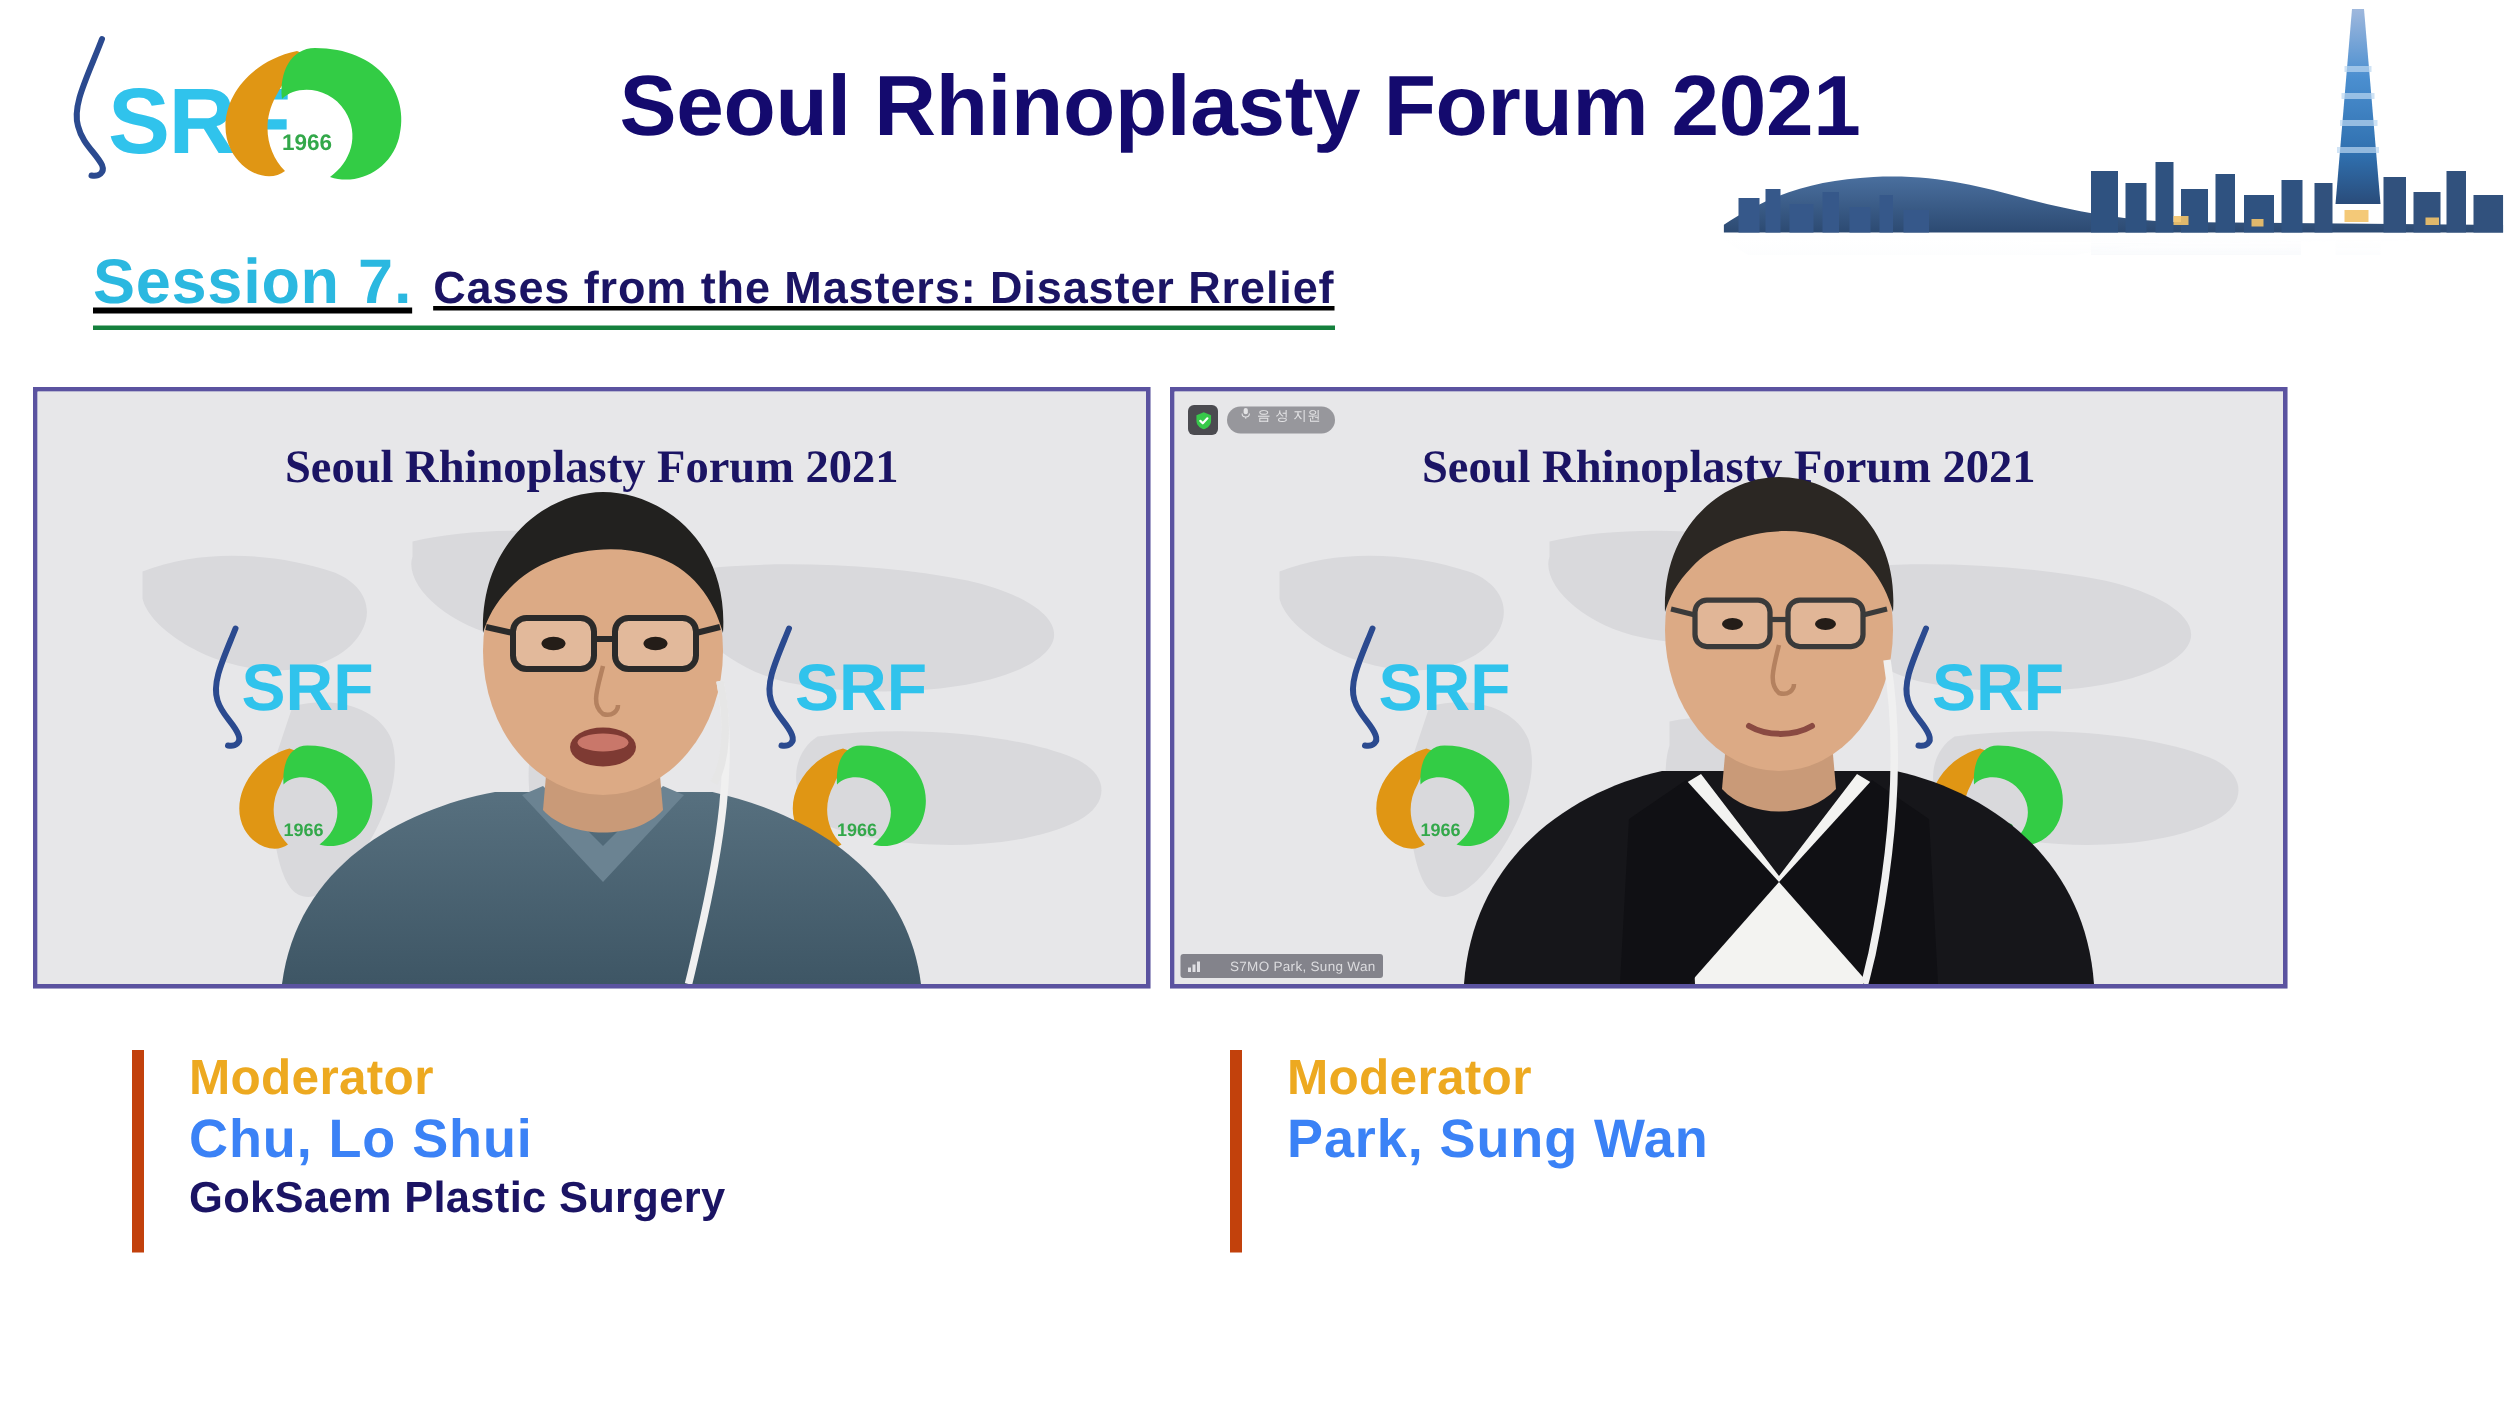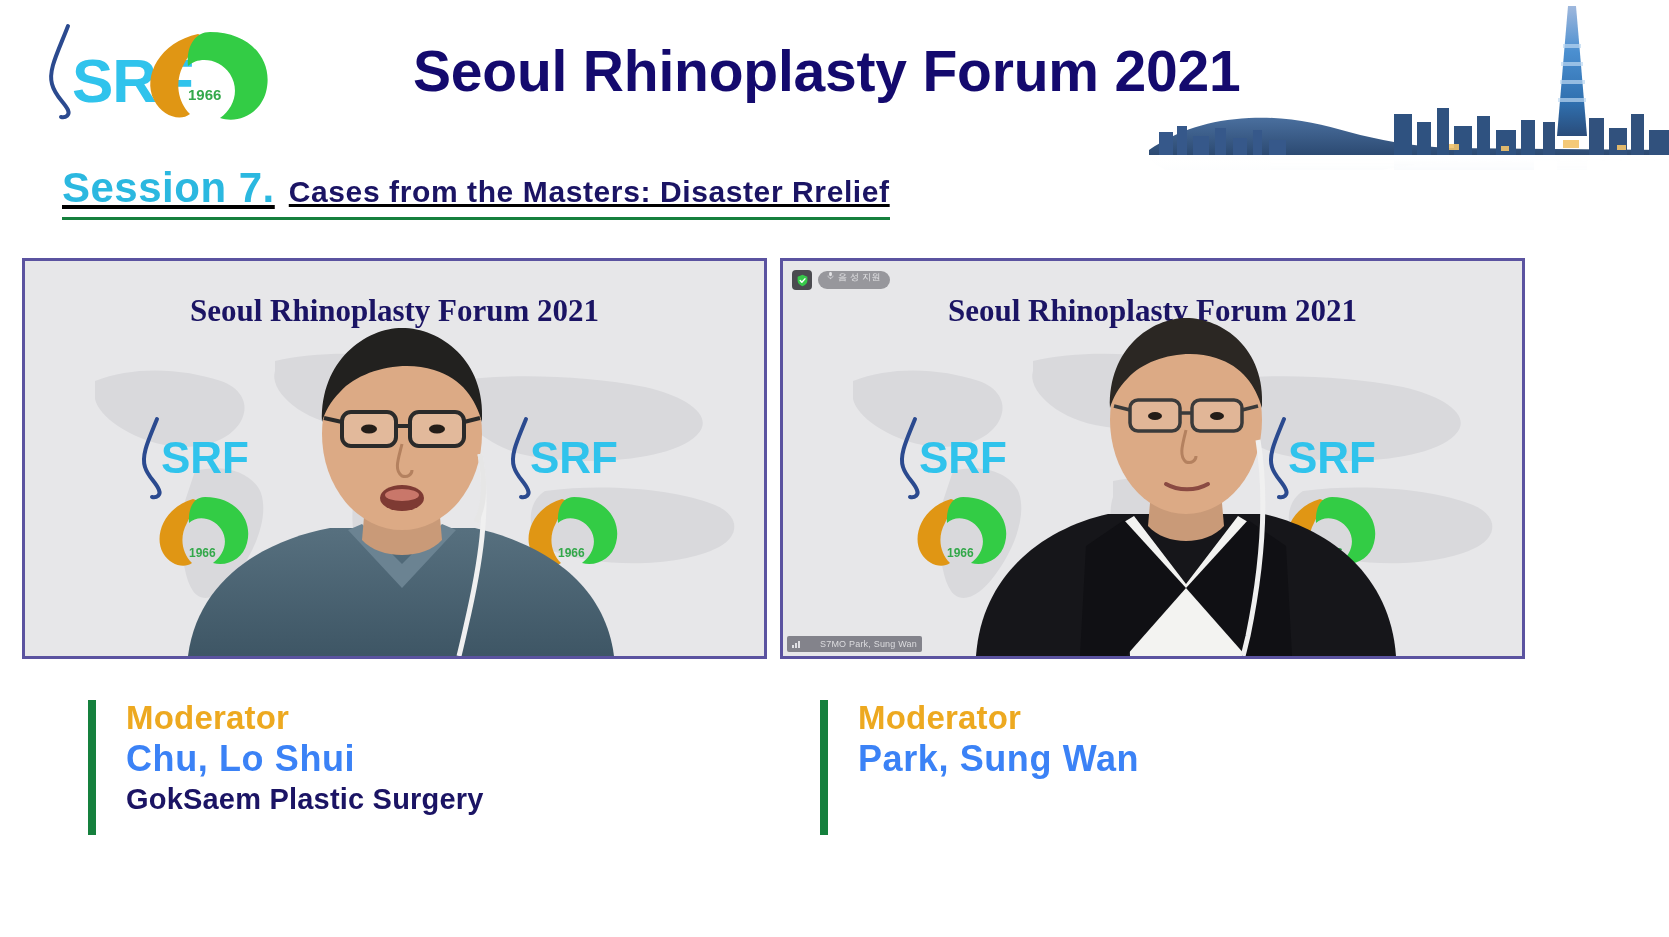--- a/index.html
+++ b/index.html
@@ -167,21 +167,21 @@
   .bars i { display:block; width:2px; background:#e0e0e4; }
   .bars i:nth-child(1){height:3px;}
   .bars i:nth-child(2){height:5px;}
   .bars i:nth-child(3){height:7px;}
 
   
   .mod {
     position: absolute;
     top: 700px;
     padding-left: 30px;
-    border-left: 8px solid #15803d;
+    border-left: 8px solid #c2410c;
     height: 135px;
     box-sizing: border-box;
   }
   .mod-left  { left: 88px; }
   .mod-right { left: 820px; }
 
   .mod-role {
     font-size: 33px;
     font-weight: bold;
     color: #eda920;

